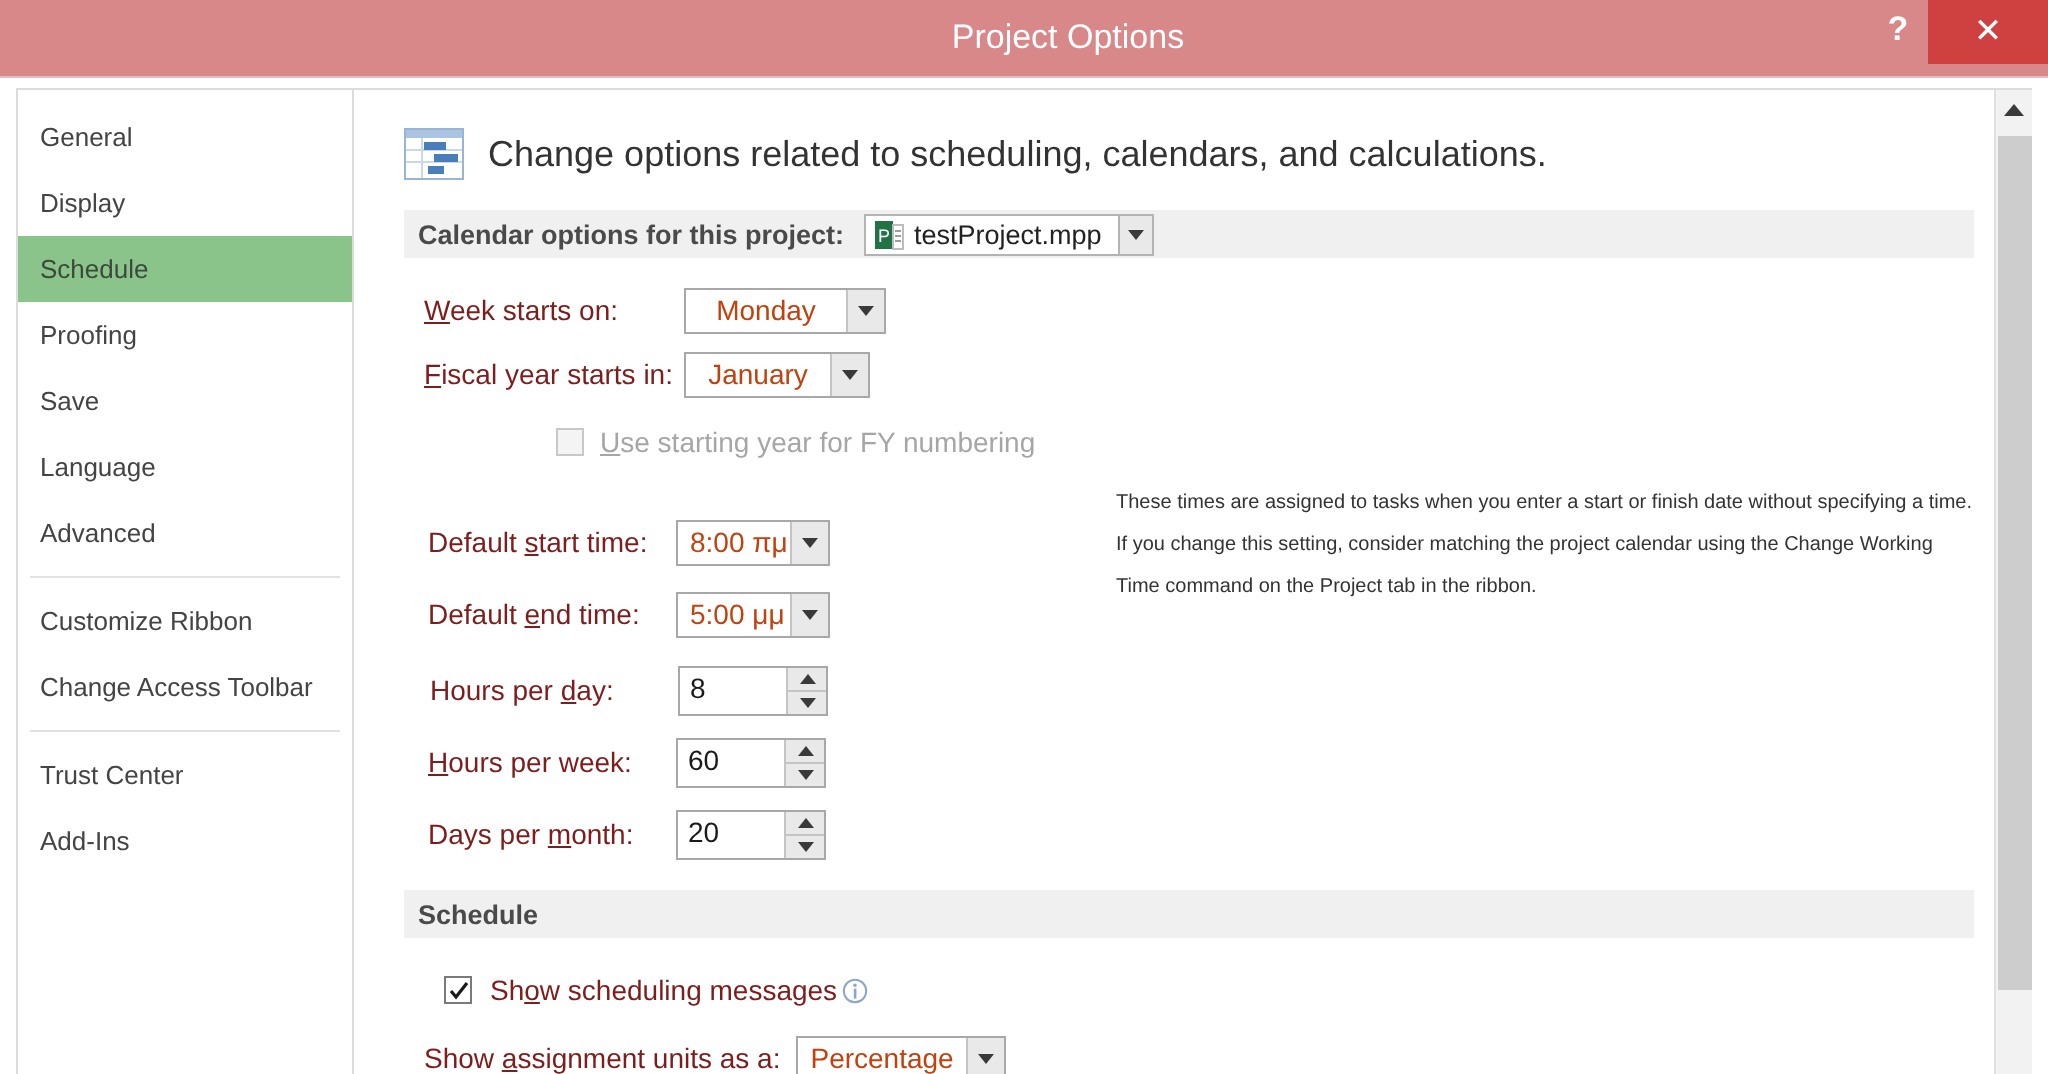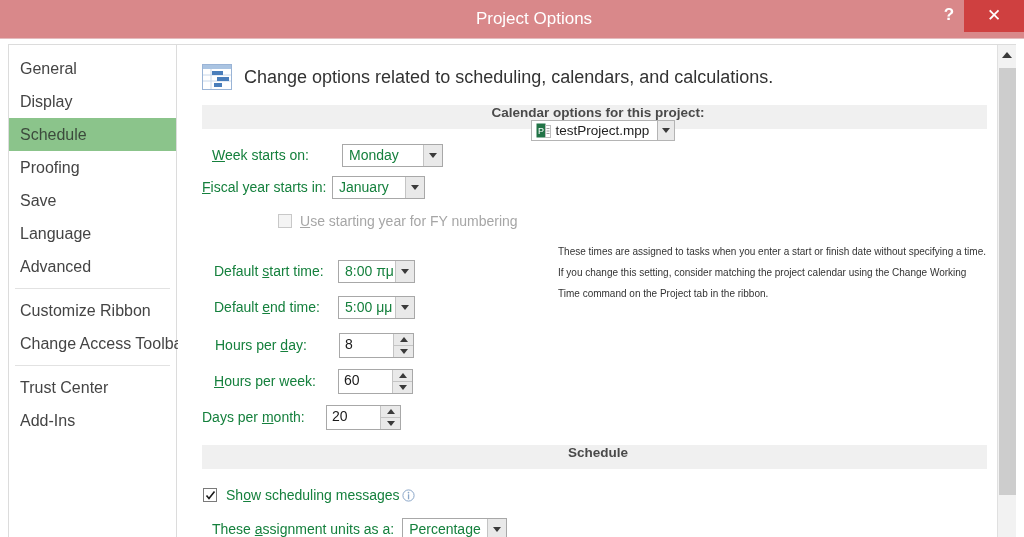--- a/index.html
+++ b/index.html
@@ -62,21 +62,21 @@
   .sidebar {
     position: absolute; left: 0; top: 0;
     width: 168px; height: 494px;
     background: #ffffff;
     border-right: 1px solid #dcdcdc;
     padding-top: 7px;
   }
   .side-item {
     height: 33px; line-height: 33px;
     padding-left: 11px;
-    font-size: 16px;
+    font-size: 13px;
     color: #444444;
     cursor: pointer;
     white-space: nowrap;
   }
   .side-item.selected {
     background: #8bc48b;
     color: #3c4a3c;
   }
   .side-sep {
     height: 1px;
@@ -114,21 +114,20 @@
   .section-bar {
     background: #f0f0f0;
     height: 24px;
     display: flex; align-items: center;
     padding-left: 7px;
     width: 785px;
     margin-bottom: 12px;
     font-size: 13.5px;
     font-weight: bold;
     color: #4a4a4a;
-    flex-direction: column;
   }
   .section-bar.plain { margin-top: 14px; }
   .proj-picker {
     display: inline-flex; align-items: center;
     margin-left: 10px;
     height: 21px;
     border: 1px solid #b4b4b4;
     background: #ffffff;
     font-weight: normal;
     cursor: pointer;
@@ -143,36 +142,37 @@
     flex: none;
   }
 
   
   .row {
     display: flex; align-items: center;
     height: 28px;
     margin-bottom: 4px;
   }
   .lbl {
-    font-size: 14px; color: #15803d;
+    font-size: 14px; color: #7f1d1d;
     white-space: nowrap;
   }
   .lbl u { text-decoration: underline; }
 
   .combo {
     display: inline-flex; align-items: center;
     height: 23px;
     border: 1px solid #a8a8a8;
     background: #ffffff;
     cursor: pointer;
   }
   .combo .val {
-    font-size: 14px; color: #15803d;
+    font-size: 14px; color: #c2410c;
     padding: 0 6px 0 6px;
     white-space: nowrap;
+    text-align: center;
   }
   .combo .arrow {
     width: 19px; height: 21px;
     background: #e9e9e9;
     border-left: 1px solid #c4c4c4;
     display: flex; align-items: center; justify-content: center;
     flex: none;
   }
   .chev {
     width: 0; height: 0;
@@ -342,21 +342,21 @@
         <div class="row" style="margin-left:10px">
           <span class="lbl" style="width:130px"><u>W</u><span>eek starts on:</span></span>
           <span class="combo">
             <span class="val" style="width:80px">Monday</span>
             <span class="arrow">
                 <span class="chev"></span>
               </span>
           </span>
         </div>
 
-        <div class="row" style="">
+        <div class="row" style="margin-left:10px">
           <span class="lbl" style="width:130px"><u>F</u><span>iscal year starts in:</span></span>
           <span class="combo">
             <span class="val" style="width:72px">January</span>
             <span class="arrow">
                 <span class="chev"></span>
               </span>
           </span>
         </div>
 
         <div class="row" style="margin-left:76px; margin-top:6px">
@@ -407,55 +407,55 @@
               <div>
                   <span class="triup"></span>
                 </div>
               <div>
                   <span class="tridn"></span>
                 </div>
             </span>
           </span>
         </div>
 
-        <div class="row" style="margin-top:8px">
+        <div class="row" style="margin-left:12px; margin-top:8px">
           <span class="lbl" style="width:124px"><span>Days per </span><u>m</u><span>onth:</span></span>
           <span class="spin">
             <span class="val">20</span>
             <span class="btns">
               <div>
                   <span class="triup"></span>
                 </div>
               <div>
                   <span class="tridn"></span>
                 </div>
             </span>
           </span>
         </div>
 
         <div class="section-bar plain">
           <span>Schedule</span>
         </div>
 
-        <div class="row" style="margin-left:1px">
+        <div class="row" style="margin-left:20px">
           <span class="cbox">
             <svg class="tick" viewBox="0 0 11 11">
               <polyline points="1.5,5.5 4,8.5 9.5,1.5" fill="none" stroke="#1a1a1a" stroke-width="1.6"></polyline>
             </svg>
           </span>
           <span class="lbl" style="margin-left:9px"><span>Sh</span><u>o</u><span>w scheduling messages</span></span>
           <svg class="info-icon" viewBox="0 0 13 13">
             <circle cx="6.5" cy="6.5" r="5.6" fill="none" stroke="#8aa6c8"></circle>
             <circle cx="6.5" cy="3.6" r="0.85" fill="#8aa6c8"></circle>
             <rect x="5.9" y="5.3" width="1.3" height="5" fill="#8aa6c8"></rect>
           </svg>
         </div>
 
         <div class="row" style="margin-left:10px; margin-top:6px">
-          <span class="lbl" style="margin-right:8px"><span>These </span><u>a</u><span>ssignment units as a:</span></span>
+          <span class="lbl" style="margin-right:8px"><span>Show </span><u>a</u><span>ssignment units as a:</span></span>
           <span class="combo">
             <span class="val">Percentage</span>
             <span class="arrow">
                 <span class="chev"></span>
               </span>
           </span>
         </div>
 
       </div>
 

